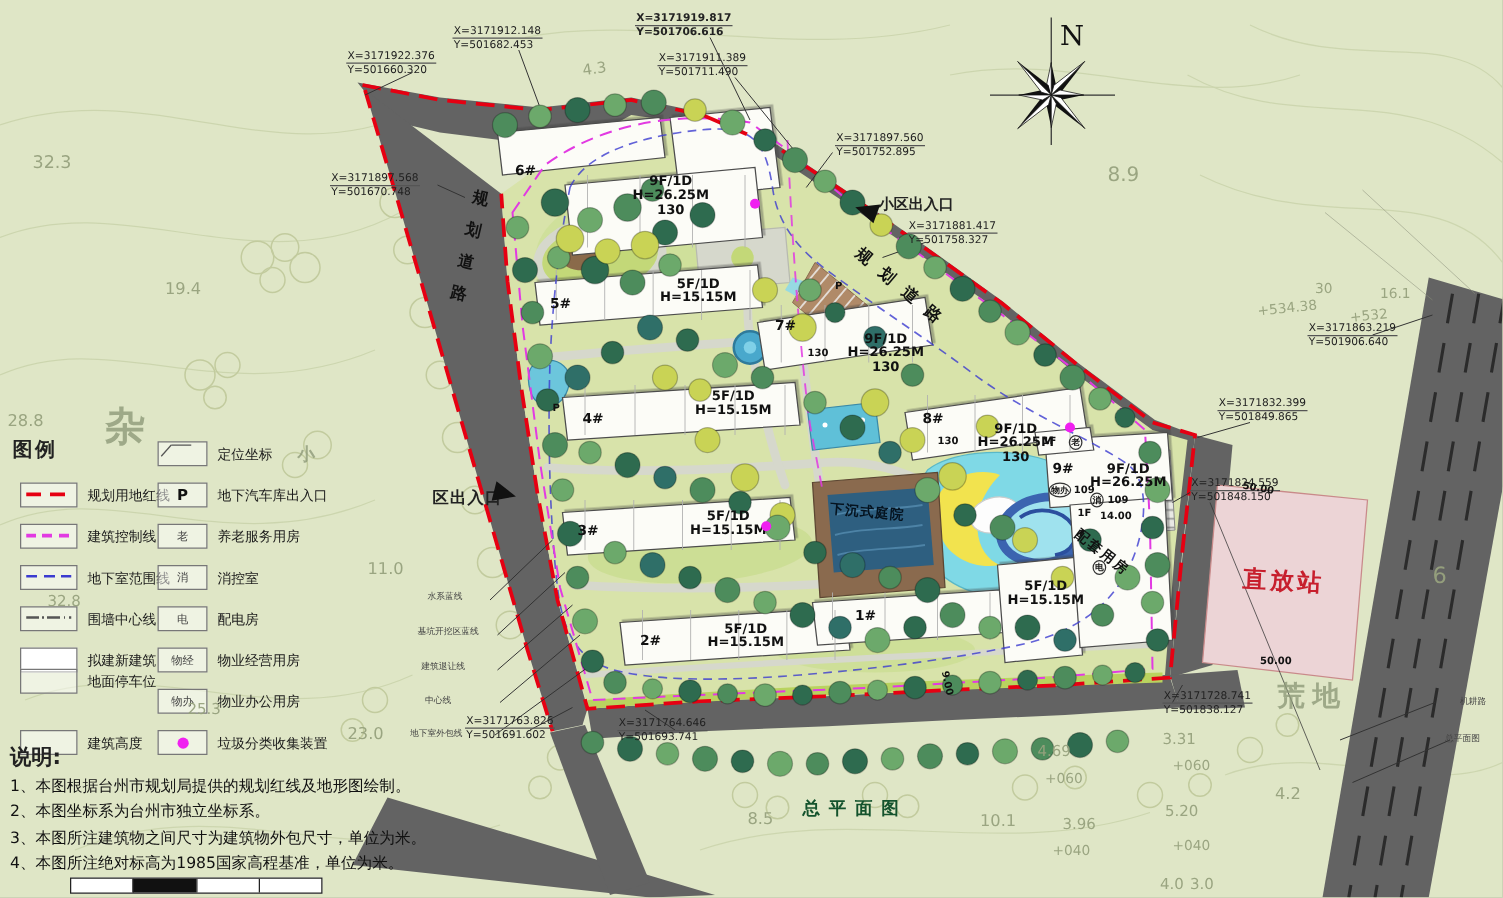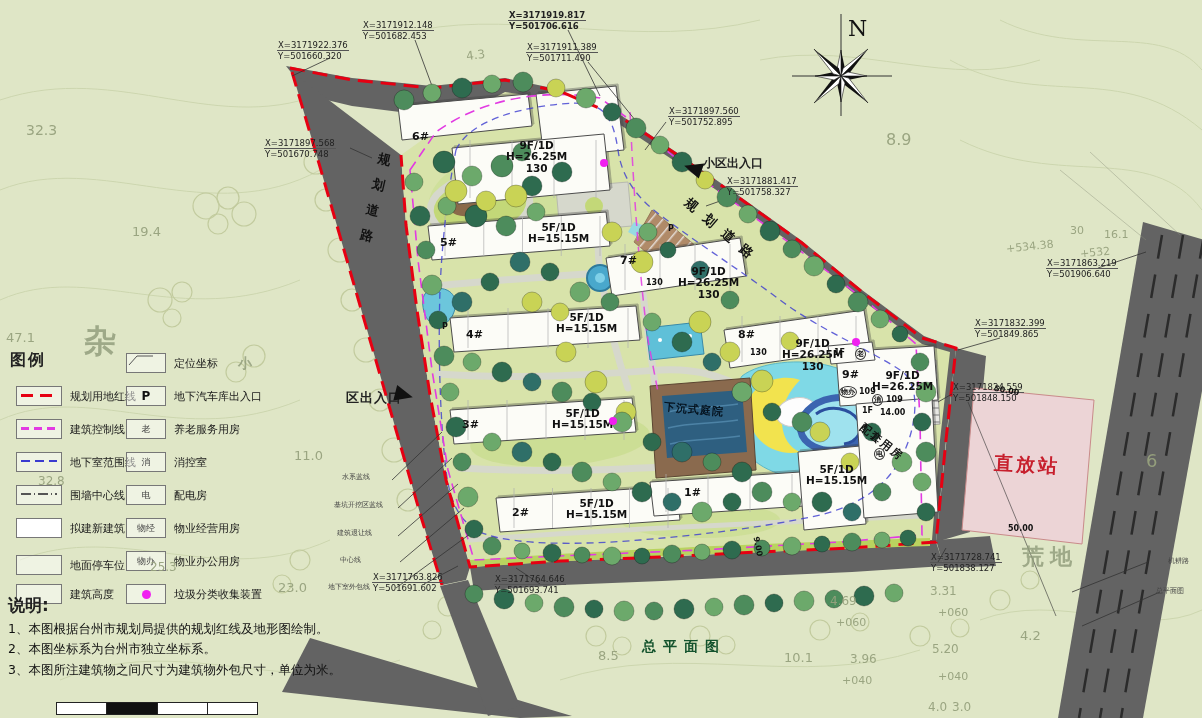--- a/index.html
+++ b/index.html
@@ -513,21 +513,21 @@
   <div class="lg-row" style="left:10px;top:146px">
     <span class="sw">
           <span class="dashline d-wall"></span>
         </span>
         <span class="lg-label">围墙中心线</span>
       </div>
   <div class="lg-row" style="left:10px;top:179px">
     <span class="sw" style="background:#fff"></span>
         <span class="lg-label">拟建新建筑</span>
       </div>
-  <div class="lg-row" style="left:10px;top:216px">
+  <div class="lg-row" style="left:10px;top:196px">
     <span class="sw"></span>
         <span class="lg-label">地面停车位</span>
       </div>
   <div class="lg-row" style="left:10px;top:245px">
     <span class="sw"></span>
         <span class="lg-label">建筑高度</span>
       </div>
 
   <div class="lg-row" style="left:120px;top:14px">
     <span class="sym">
@@ -568,20 +568,21 @@
         </span>
     <span class="lg-label">垃圾分类收集装置</span>
       </div>
 </div>
 
 <div class="notes">
   <div class="notes-title">说明:</div>
   <div class="note-item">1、本图根据台州市规划局提供的规划红线及地形图绘制。</div>
   <div class="note-item">2、本图坐标系为台州市独立坐标系。</div>
   <div class="note-item">3、本图所注建筑物之间尺寸为建筑物外包尺寸，单位为米。</div>
+  <div class="note-item">4、本图所注绝对标高为1985国家高程基准，单位为米。</div>
 </div>
 
 <div class="scalebar">
   <span></span>
       <span class="sb-b"></span>
       <span></span>
       <span></span>
 </div>
 
 <div id="overlay">
@@ -632,28 +633,28 @@
       <div class="coord" style="left: 494px; top: 574px;">
         <span class="cx">X=3171764.646</span>
         <span class="cy">Y=501693.741</span>
       </div>
       <div class="coord" style="left: 930px; top: 552px;">
         <span class="cx">X=3171728.741</span>
         <span class="cy">Y=501838.127</span>
       </div>
       <div class="terrain" style="left: 26px; top: 122px; font-size: 14px;">32.3</div>
       <div class="terrain" style="left: 132px; top: 224px; font-size: 13px;">19.4</div>
-      <div class="terrain" style="left: 6px; top: 330px; font-size: 13px;">47.1</div>
+      <div class="terrain" style="left: 6px; top: 330px; font-size: 13px;">28.8</div>
       <div class="terrain" style="left: 294px; top: 448px; font-size: 13px; text-align: right;">11.0</div>
       <div class="terrain" style="left: 278px; top: 580px; font-size: 13px;">23.0</div>
       <div class="terrain" style="left: 150px; top: 560px; font-size: 12px;">25.3</div>
       <div class="terrain" style="left: 38px; top: 474px; font-size: 12px; text-align: center;">32.8</div>
       <div class="terrain" style="left: 466px; top: 48px; font-size: 12px; transform: rotate(-8deg);">4.3</div>
       <div class="terrain" style="left: 886px; top: 130px; font-size: 16px;">8.9</div>
-      <div class="terrain" style="left: 1052px; top: 224px; font-size: 11px; margin-left: 18px;">30</div>
+      <div class="terrain" style="left: 1052px; top: 224px; font-size: 11px;">30</div>
       <div class="terrain" style="left: 1104px; top: 228px; font-size: 11px;">16.1</div>
       <div class="terrain" style="left: 1006px; top: 240px; font-size: 11px; transform: rotate(-6deg);">+534.38</div>
       <div class="terrain" style="left: 1080px; top: 246px; font-size: 11px; transform: rotate(-6deg);">+532</div>
       <div class="terrain" style="left: 598px; top: 648px; font-size: 13px;">8.5</div>
       <div class="terrain" style="left: 784px; top: 650px; font-size: 13px;">10.1</div>
       <div class="terrain" style="left: 850px; top: 652px; font-size: 12px;">3.96</div>
       <div class="terrain" style="left: 830px; top: 594px; font-size: 12px;">4.69</div>
       <div class="terrain" style="left: 836px; top: 616px; font-size: 11px;">+060</div>
       <div class="terrain" style="left: 842px; top: 674px; font-size: 11px;">+040</div>
       <div class="terrain" style="left: 930px; top: 584px; font-size: 12px;">3.31</div>

